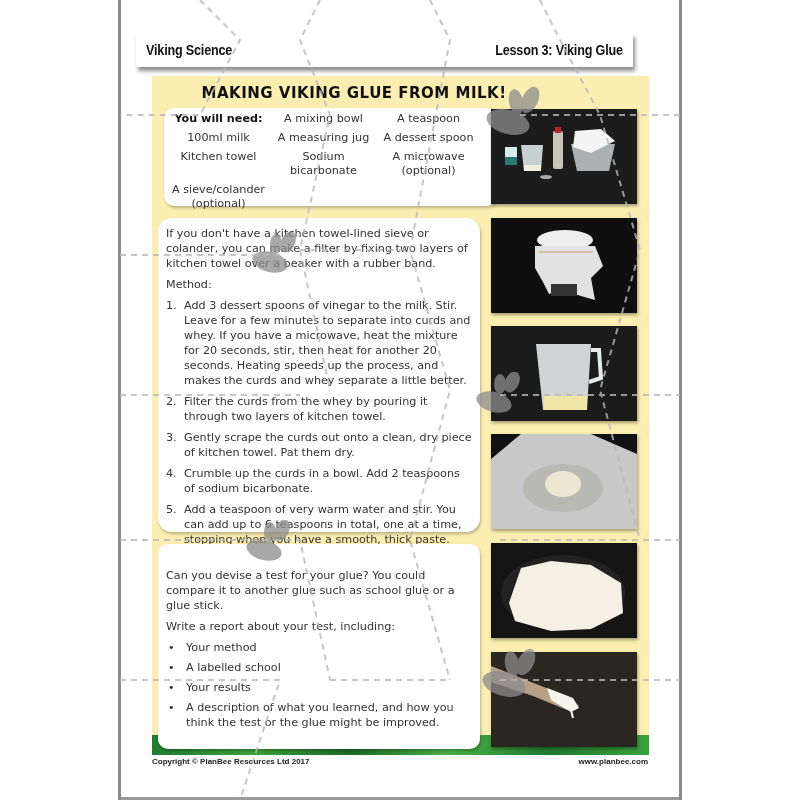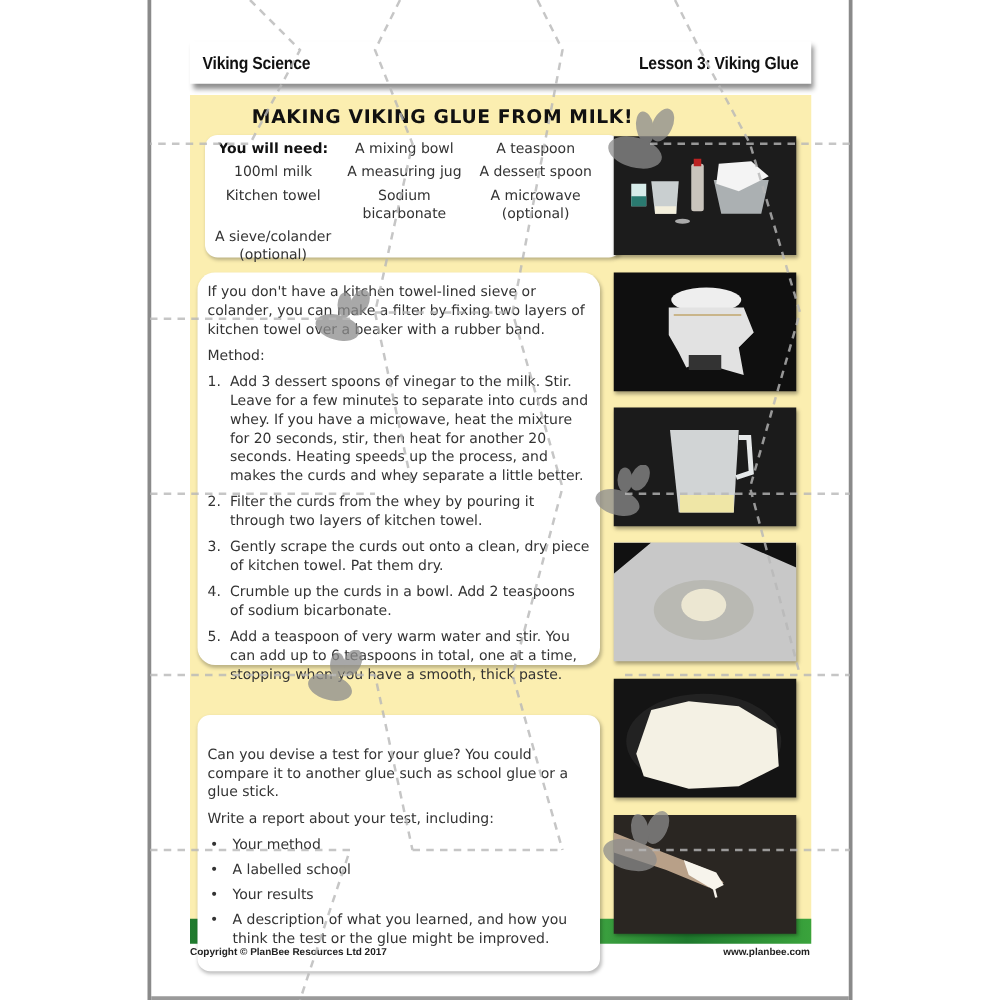--- a/index.html
+++ b/index.html
@@ -10,21 +10,21 @@
     position: absolute; left: 118px; top: 0; width: 564px; height: 800px;
     background: #ffffff;
     border-left: 3px solid #8a8a8a; border-right: 3px solid #8a8a8a;
     box-shadow: inset 0 -3px 0 #9a9a9a;
   }
 
   
   .hexlines { position: absolute; left: 0; top: 0; width: 800px; height: 800px; pointer-events: none; z-index: 5; }
 
   .header-bar {
-    position: absolute; left: 152px; top: 33px; width: 497px; height: 34px;
+    position: absolute; left: 136px; top: 33px; width: 497px; height: 34px;
     background: #ffffff;
     box-shadow: 2px 4px 4px rgba(0,0,0,0.45);
     display: flex; justify-content: space-between; align-items: center;
     padding: 0 10px;
     z-index: 3;
   }
   .header-bar span {
     font-family: "Liberation Sans Narrow", "Liberation Sans", sans-serif;
     font-weight: bold; font-size: 14px; color: #111; letter-spacing: -0.2px;
     transform: scaleX(0.9); transform-origin: left center; display: inline-block;
@@ -61,21 +61,21 @@
   }
   .needs-grid .cell { line-height: 14px; }
   .needs-grid .bold { font-weight: bold; color: #111; }
 
   .method-card { left: 158px; top: 218px; width: 322px; height: 314px; padding: 8px 8px 0 8px; border-radius: 14px; }
   .method-card p { margin-bottom: 6px; }
   .method-card ol { list-style: none; }
   .method-card li { display: flex; margin-bottom: 6px; }
   .method-card li .num { width: 18px; flex-shrink: 0; }
 
-  .test-card { left: 158px; top: 572px; width: 322px; height: 205px; padding: 24px 8px 0 8px; }
+  .test-card { left: 158px; top: 544px; width: 322px; height: 205px; padding: 24px 8px 0 8px; }
   .test-card p { margin-bottom: 6px; }
   .test-card ul { list-style: none; }
   .test-card li { display: flex; margin-bottom: 5px; }
   .test-card li .bul { width: 20px; flex-shrink: 0; padding-left: 2px; }
 
   .photo {
     position: absolute; left: 491px; width: 146px; height: 95px;
     background: #1a1a1a; z-index: 2; overflow: hidden;
     box-shadow: 1px 2px 3px rgba(0,0,0,0.35);
   }

